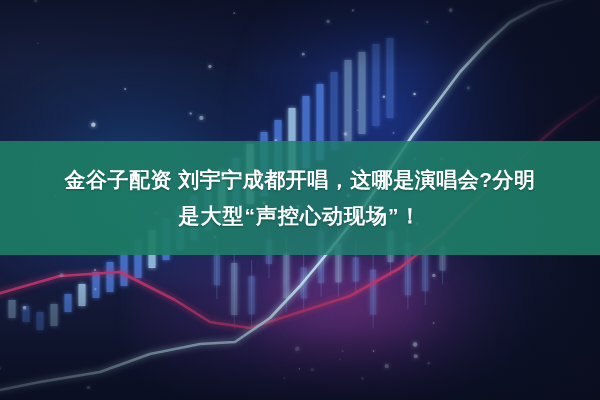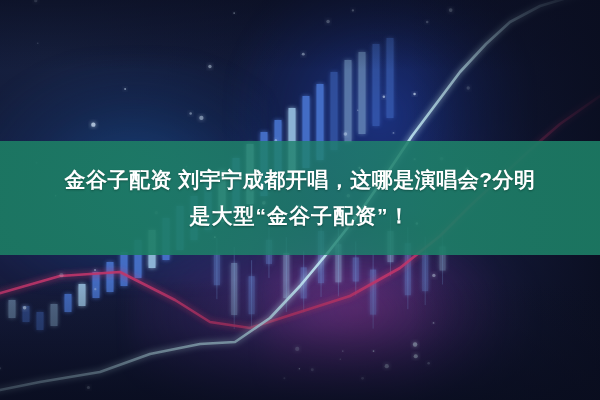--- a/index.html
+++ b/index.html
@@ -319,16 +319,16 @@
         <circle cx="186.53511783878093" cy="166.57490756668844" r="0.7917680249976776" fill="#dceeff" opacity="0.3265719165217932" filter="url(#softGlow)"></circle>
       </g>
   </svg>
 
   <div class="vignette-top"></div>
   <div class="vignette-right"></div>
   <div class="vignette-bottom"></div>
 
   <div class="banner">
     <div class="headline line1">金谷子配资 刘宇宁成都开唱，这哪是演唱会?分明</div>
-    <div class="headline line2">是大型“金谷子配资”！</div>
+    <div class="headline line2">是大型“声控心动现场”！</div>
   </div>
 
 </div>
 
 </body></html>

